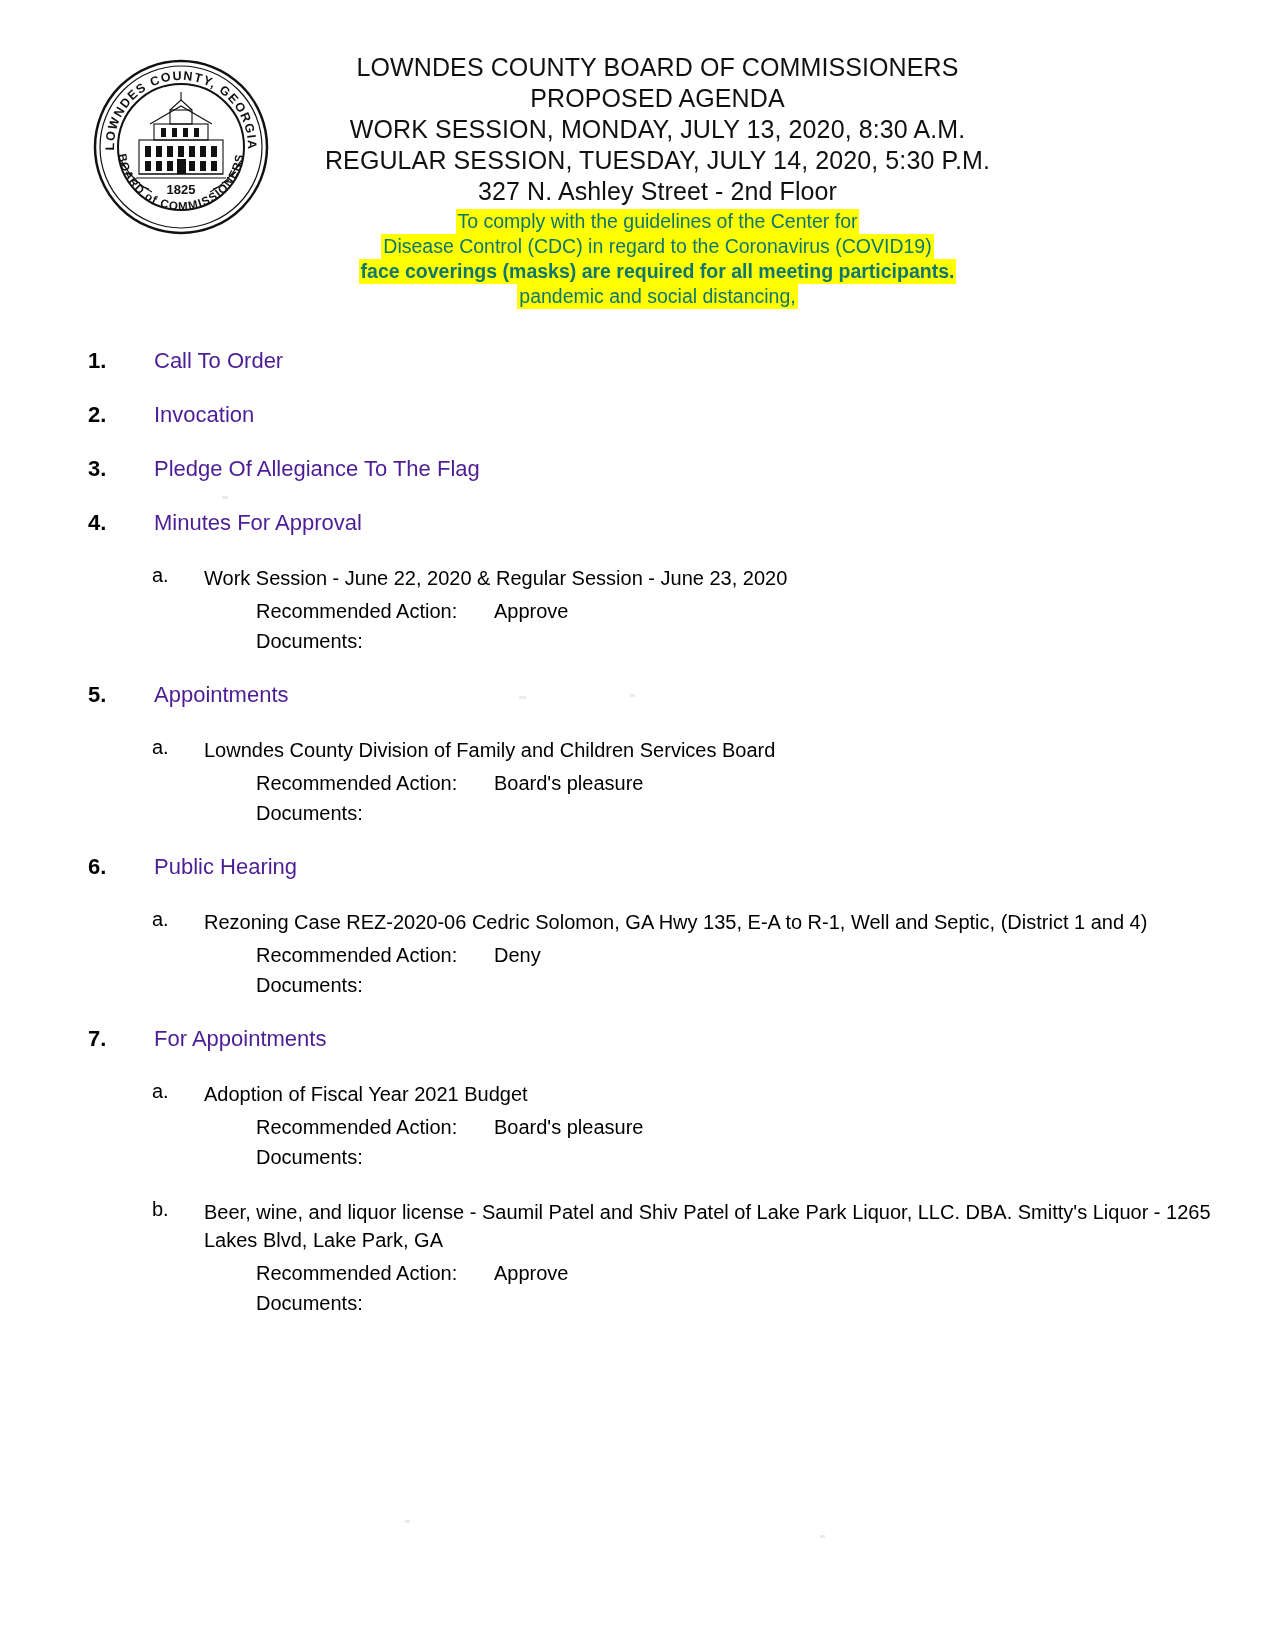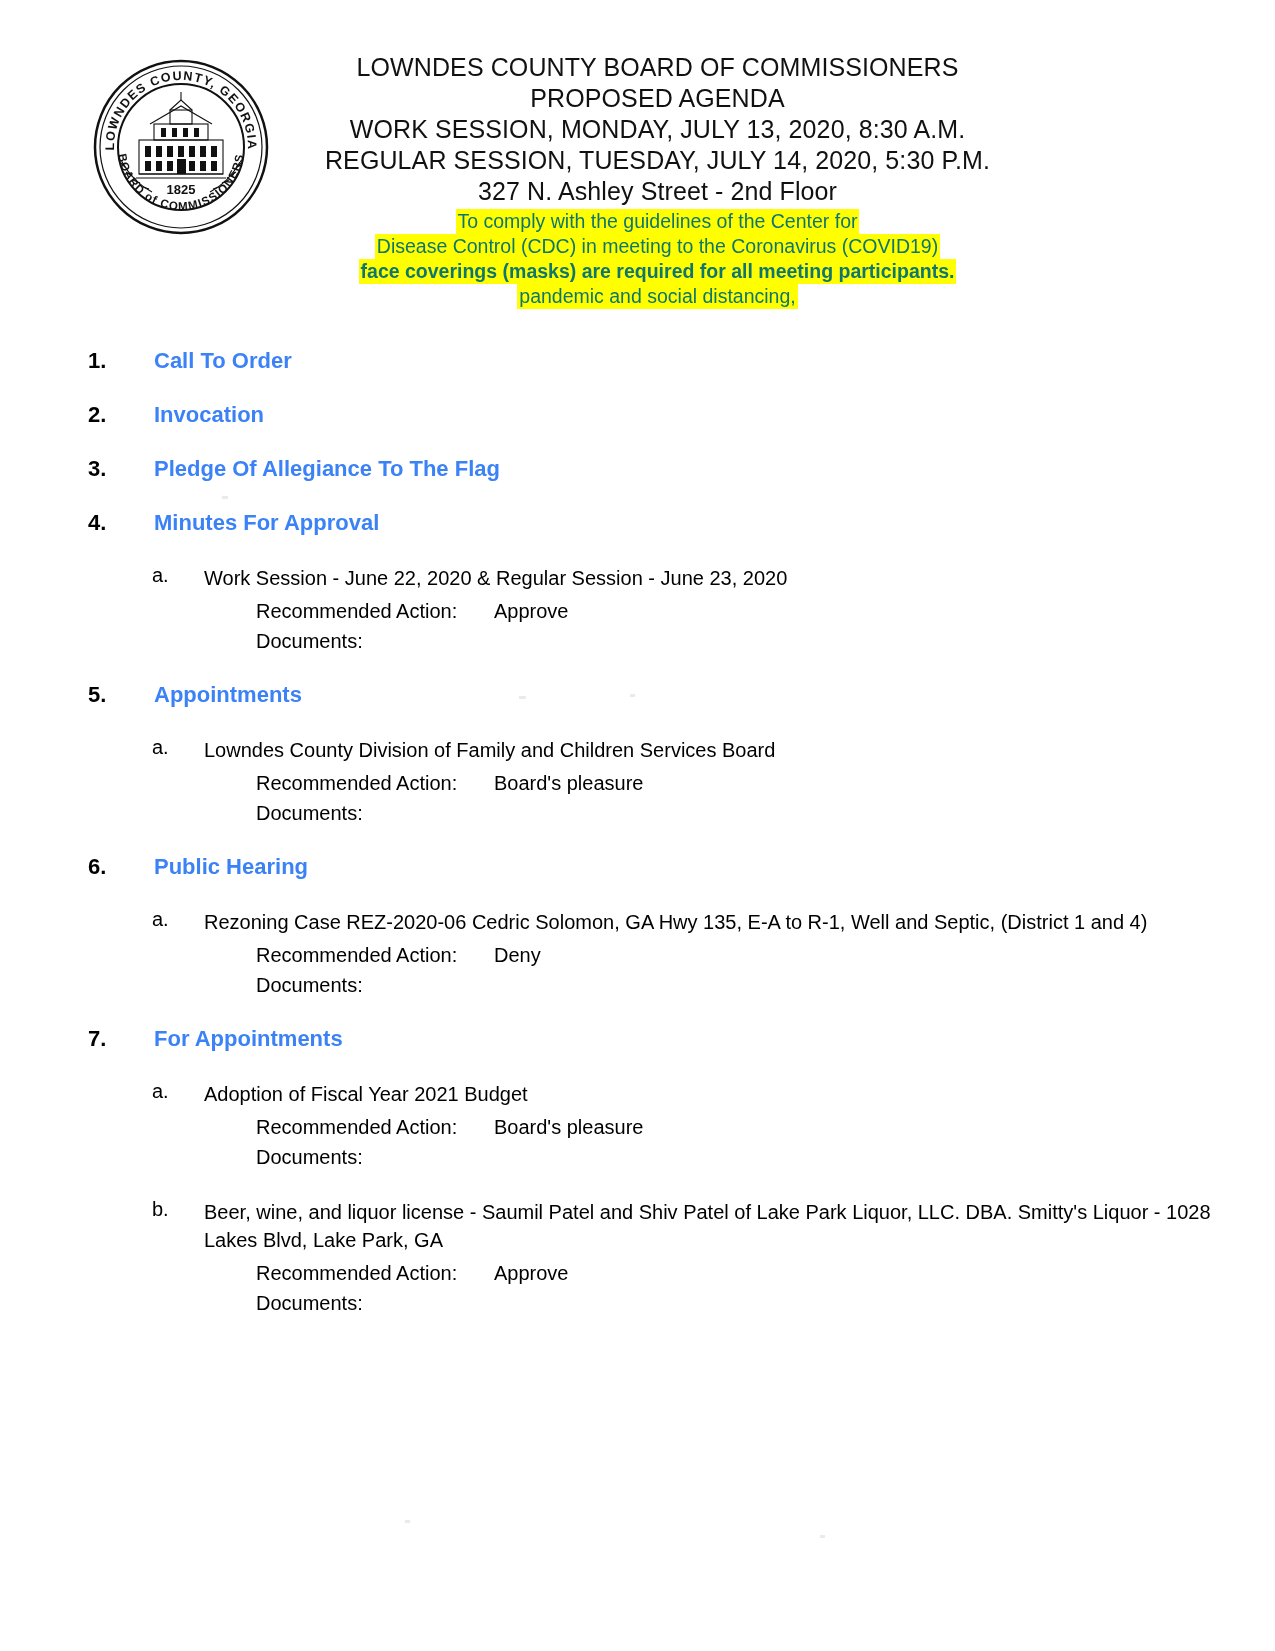--- a/index.html
+++ b/index.html
@@ -87,24 +87,24 @@
     width: 64px;
     text-align: left;
     padding-left: 88px;
     box-sizing: content-box;
     font-weight: bold;
     font-size: 22px;
     font-family: "Liberation Sans", sans-serif;
     color: #000;
   }
   .item-title {
-    font-weight: bold;
+    font-weight: normal;
     font-size: 22px;
     font-family: "Liberation Sans", sans-serif;
-    color: #3b82f6;
+    color: #4c1d95;
     margin-left: 2px;
   }
 
   .sub {
     display: flex;
     margin-bottom: 26px;
   }
   .sub-letter {
     width: 52px;
     padding-left: 152px;
@@ -213,21 +213,21 @@
 
     <div class="header-text">
       <div class="header-line hl-center">LOWNDES COUNTY BOARD OF COMMISSIONERS</div>
       <div class="header-line hl-center">PROPOSED AGENDA</div>
       <div class="header-line hl-center">WORK SESSION, MONDAY, JULY 13, 2020, 8:30 A.M.</div>
       <div class="header-line hl-center">REGULAR SESSION, TUESDAY, JULY 14, 2020, 5:30 P.M.</div>
       <div class="header-line hl-center">327 N. Ashley Street - 2nd Floor</div>
 
       <div class="notice">
         <div><span class="notice-line">To comply with the guidelines of the Center for</span></div>
-        <div><span class="notice-line">Disease Control (CDC) in meeting to the Coronavirus (COVID19)</span></div>
+        <div><span class="notice-line">Disease Control (CDC) in regard to the Coronavirus (COVID19)</span></div>
         <div><span class="notice-line bold">face coverings (masks) are required for all meeting participants.</span></div>
         <div><span class="notice-line">pandemic and social distancing,</span></div>
       </div>
     </div>
   </div>
 
   <div class="body">
 
     <div class="item">
       <div class="item-head">
@@ -328,21 +328,21 @@
           </div>
           <div class="kv docs">
             <div class="kv-label">Documents:</div>
             <div class="kv-value"></div>
           </div>
         </div>
       </div>
       <div class="sub">
         <div class="sub-letter">b.</div>
         <div class="sub-body">
-          <div class="sub-text">Beer, wine, and liquor license - Saumil Patel and Shiv Patel of Lake Park Liquor, LLC. DBA. Smitty's Liquor - 1028 Lakes Blvd, Lake Park, GA</div>
+          <div class="sub-text">Beer, wine, and liquor license - Saumil Patel and Shiv Patel of Lake Park Liquor, LLC. DBA. Smitty's Liquor - 1265 Lakes Blvd, Lake Park, GA</div>
           <div class="kv">
             <div class="kv-label">Recommended Action:</div>
             <div class="kv-value">Approve</div>
           </div>
           <div class="kv docs">
             <div class="kv-label">Documents:</div>
             <div class="kv-value"></div>
           </div>
         </div>
       </div>

